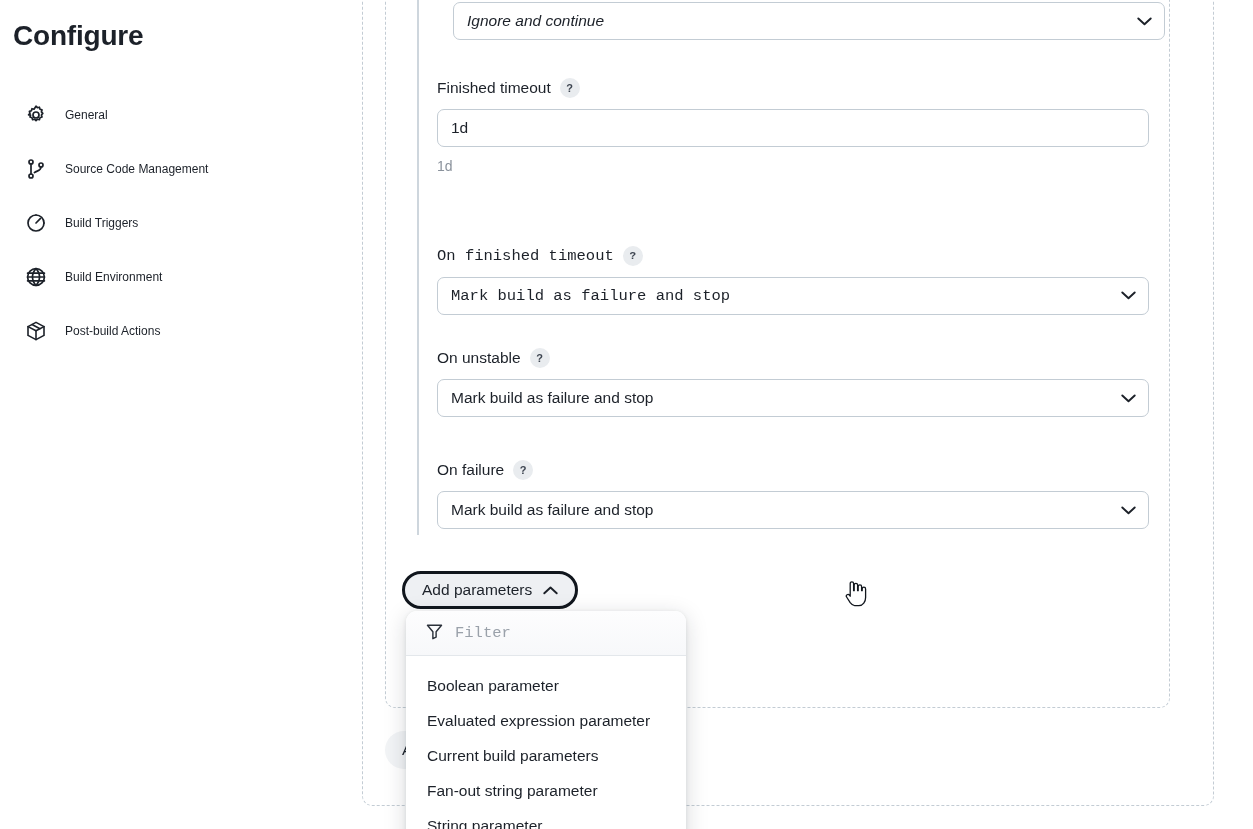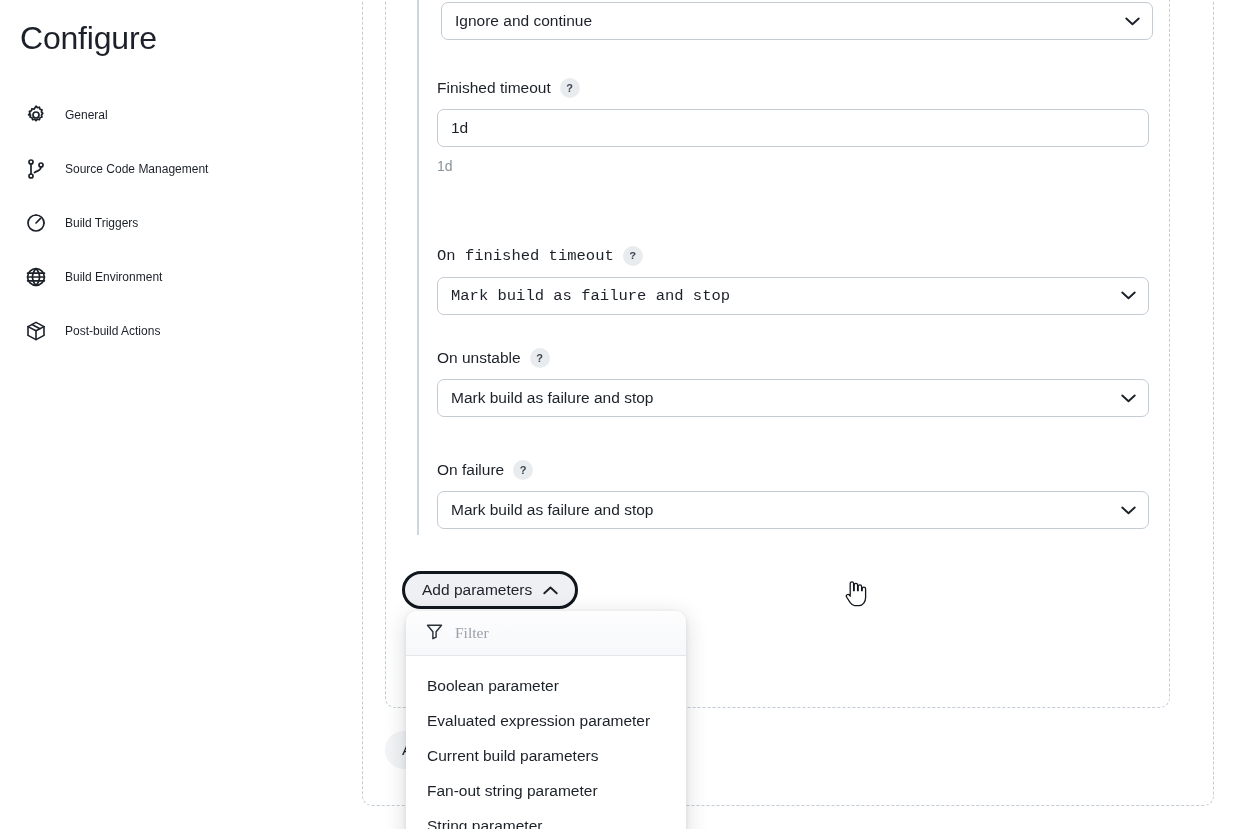--- a/index.html
+++ b/index.html
@@ -8,22 +8,22 @@
     width: 1253px; height: 829px;
     background: #ffffff;
     font-family: "Liberation Sans", sans-serif;
     overflow: hidden;
   }
   #app { position: relative; width: 1253px; height: 829px; background:#fff; }
 
   
   #sidebar { position: absolute; left: 0; top: 0; width: 340px; height: 829px; background: #fff; }
   #page-title {
-    position: absolute; left: 20px; top: 20px;
-    font-size: 32px; font-weight: 400; color: #1c2129; letter-spacing: -0.2px;
+    position: absolute; left: 13px; top: 20px;
+    font-size: 28px; font-weight: 700; color: #1c2129; letter-spacing: -0.2px;
   }
   .nav-list { position: absolute; left: 8px; top: 93px; width: 318px; }
   .nav-item {
     display: flex; align-items: center; gap: 17px;
     height: 44px; padding: 0 16px; margin-bottom: 10px;
     border-radius: 10px; cursor: pointer;
   }
   .nav-item.active { background: #eef0f3; }
   .nav-label { font-size: 12px; color: #1c2129; font-weight: 400; white-space: nowrap; }
   .nav-item.active .nav-label { font-weight: 700; }
@@ -101,21 +101,21 @@
     z-index: 8; overflow: hidden;
   }
   #filter-row {
     display: flex; align-items: center; gap: 11px;
     height: 45px; padding: 0 19px;
     border-bottom: 1px solid #e3e7eb;
     background: linear-gradient(#fdfdfe, #f7f8fa);
   }
   #filter-input {
     border: 0; outline: 0; background: transparent; padding: 0;
-    font-family: Liberation Serif, serif; font-size: 15.5px;
+    font-family: Liberation Mono, monospace; font-size: 15.5px;
     color: #1c2129; width: 190px;
   }
   #filter-input::placeholder { color: #9aa1aa; }
   .menu-list { padding: 12px 0 18px; }
   .menu-item {
     padding: 5px 21px; font-size: 15.5px; color: #1c2129; cursor: pointer;
     white-space: nowrap; line-height: 25px;
   }
 
   
@@ -194,21 +194,21 @@
   </div>
 
   <div id="main">
 
     <div class="dashed-outer"></div>
     <div class="dashed-inner"></div>
     <div class="solid-rail"></div>
 
     <div class="form-col">
 
-      <div style="position:absolute; left:4px; top:2px;">
+      <div style="position:absolute; left:16px; top:2px;font-style:italic;">
         <div class="select-box">
           <span>Ignore and continue</span>
           <span class="chev">
             <svg width="15" height="9" viewBox="0 0 15 9" fill="none" stroke="#1c2129" stroke-width="1.9" stroke-linecap="round" stroke-linejoin="round">
                 <path d="M1.3 1.5L7.5 7.3l6.2-5.8"></path>
               </svg>
           </span>
         </div>
       </div>
 

